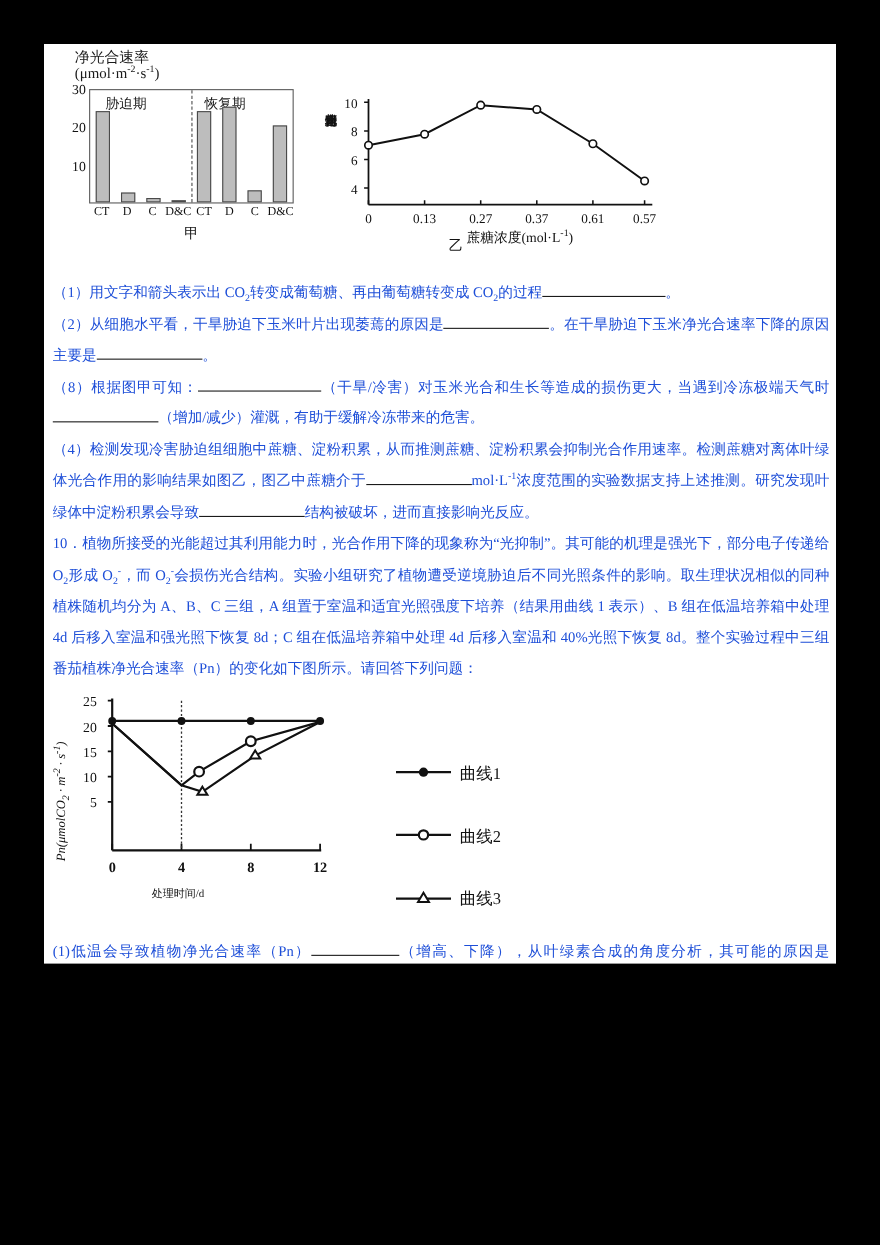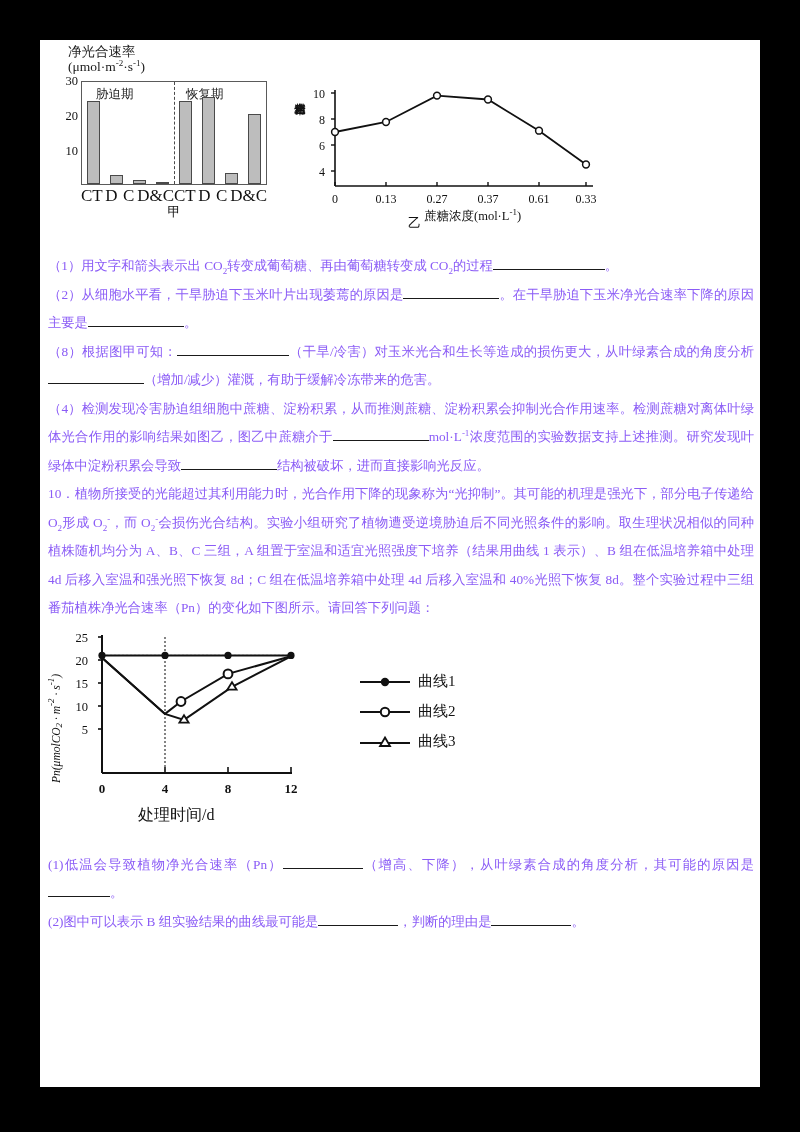--- a/index.html
+++ b/index.html
@@ -11,21 +11,21 @@
     width: 800px;
     height: 1132px;
     font-family: "Liberation Serif", "DejaVu Serif", serif;
     overflow: hidden;
   }
   .page {
     position: absolute;
     left: 40px;
     top: 40px;
     width: 720px;
-    height: 1047px;
+    height: 836px;
     background: #ffffff;
     box-sizing: border-box;
     padding: 0;
     overflow: hidden;
   }
 
   
   .figure-row {
     position: relative;
     height: 212px;
@@ -114,21 +114,21 @@
   .jia-xlabels {
     position: absolute;
     left: 27px;
     top: 110px;
     width: 186px;
     display: flex;
   }
   .jia-xlabel {
     flex: 1 1 0;
     text-align: center;
-    font-size: 17px;
+    font-size: 11px;
     color: #111;
     white-space: nowrap;
   }
   .jia-caption {
     position: absolute;
     left: 27px;
     top: 127px;
     width: 186px;
     text-align: center;
     font-size: 13px;
@@ -207,21 +207,21 @@
     top: 126px;
     font-size: 13px;
     color: #111;
   }
 
   
   .body-text {
     padding: 0 6px 0 8px;
     font-size: 13.3px;
     line-height: 28.5px;
-    color: #8b5cf6;
+    color: #1d4ed8;
     text-align: justify;
   }
   .para { margin: 0; }
   .blank {
     display: inline-block;
     border-bottom: 1px solid #1a1a1a;
     vertical-align: baseline;
     height: 14px;
   }
   .b-xs { width: 62px; }
@@ -285,34 +285,35 @@
     position: absolute;
     font-size: 13px;
     font-weight: bold;
     color: #111;
     transform: translateX(-50%);
   }
   .c2-xtitle {
     position: absolute;
     left: 70px;
     top: 172px;
-    font-size: 16px;
+    font-size: 10px;
     color: #111;
     white-space: nowrap;
     text-align: right;
   }
   .c2-legend {
     position: absolute;
     left: 318px;
     top: 36px;
   }
   .c2-legend-row {
     display: flex;
-    align-items: center;
+    align-items: flex-start;
     height: 30px;
+    margin-top: 27px;
   }
   .c2-legend-mark { width: 54px; height: 16px; }
   .c2-legend-text {
     font-size: 15px;
     color: #111;
     margin-left: 6px;
     white-space: nowrap;
   }
 </style>
 </head>
@@ -419,33 +420,33 @@
           <circle cx="212" cy="42.7" r="3.4" fill="#fff" stroke="#111" stroke-width="1.5"></circle>
           <circle cx="259" cy="76.5" r="3.4" fill="#fff" stroke="#111" stroke-width="1.5"></circle>
         </svg>
 
         <div class="yi-xlabels">
           <div class="yi-xlabel" style="left:8px">0</div>
           <div class="yi-xlabel" style="left:59px">0.13</div>
           <div class="yi-xlabel" style="left:110px">0.27</div>
           <div class="yi-xlabel" style="left:161px">0.37</div>
           <div class="yi-xlabel" style="left:212px">0.61</div>
-          <div class="yi-xlabel" style="left:259px">0.33</div>
+          <div class="yi-xlabel" style="left:259px">0.57</div>
         </div>
       </div>
 
       <div class="yi-xaxis-title"><span>蔗糖浓度(mol·L</span><sup>-1</sup><span>)</span></div>
       <div class="yi-caption">乙</div>
     </div>
   </div>
 
   <div class="body-text">
     <p class="para" id="q1"><span>（1）用文字和箭头表示出 CO</span><sub>2</sub><span>转变成葡萄糖、再由葡萄糖转变成 CO</span><sub>2</sub><span>的过程</span><span class="blank b-lg"></span><span>。</span></p>
     <p class="para" id="q2"><span>（2）从细胞水平看，干旱胁迫下玉米叶片出现萎蔫的原因是</span><span class="blank b-md"></span><span>。在干旱胁迫下玉米净光合速率下降的原因主要是</span><span class="blank b-md"></span><span>。</span></p>
-    <p class="para" id="q3"><span>（8）根据图甲可知：</span><span class="blank b-lg"></span><span>（干旱/冷害）对玉米光合和生长等造成的损伤更大，从叶绿素合成的角度分析</span><span class="blank b-md"></span><span>（增加/减少）灌溉，有助于缓解冷冻带来的危害。</span></p>
+    <p class="para" id="q3"><span>（8）根据图甲可知：</span><span class="blank b-lg"></span><span>（干旱/冷害）对玉米光合和生长等造成的损伤更大，当遇到冷冻极端天气时</span><span class="blank b-md"></span><span>（增加/减少）灌溉，有助于缓解冷冻带来的危害。</span></p>
     <p class="para" id="q4"><span>（4）检测发现冷害胁迫组细胞中蔗糖、淀粉积累，从而推测蔗糖、淀粉积累会抑制光合作用速率。检测蔗糖对离体叶绿体光合作用的影响结果如图乙，图乙中蔗糖介于</span><span class="blank b-md"></span><span>mol·L</span><sup>-1</sup><span>浓度范围的实验数据支持上述推测。研究发现叶绿体中淀粉积累会导致</span><span class="blank b-md"></span><span>结构被破坏，进而直接影响光反应。</span></p>
     <p class="para" id="item10"><span>10．植物所接受的光能超过其利用能力时，光合作用下降的现象称为“光抑制”。其可能的机理是强光下，部分电子传递给 O</span><sub>2</sub><span>形成 O</span><sub>2</sub><sup>-</sup><span>，而 O</span><sub>2</sub><sup>-</sup><span>会损伤光合结构。实验小组研究了植物遭受逆境胁迫后不同光照条件的影响。取生理状况相似的同种植株随机均分为 A、B、C 三组，A 组置于室温和适宜光照强度下培养（结果用曲线 1 表示）、B 组在低温培养箱中处理 4d 后移入室温和强光照下恢复 8d；C 组在低温培养箱中处理 4d 后移入室温和 40%光照下恢复 8d。整个实验过程中三组番茄植株净光合速率（Pn）的变化如下图所示。请回答下列问题：</span></p>
   </div>
 
   <div class="chart2-wrap">
     <div class="c2-ylabel"><span>Pn</span><span>(μmolCO</span><sub>2</sub><span> · m</span><sup>-2</sup><span> · s</span><sup>-1</sup><span>)</span></div>
 
     <div class="c2-plotwrap">
       <div class="c2-ticks">
         <div class="c2-ytick" style="top:0px">25</div>

